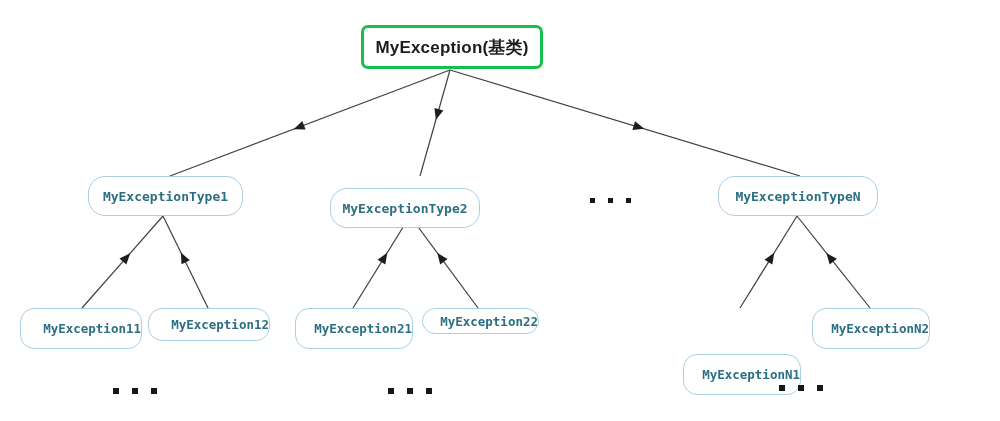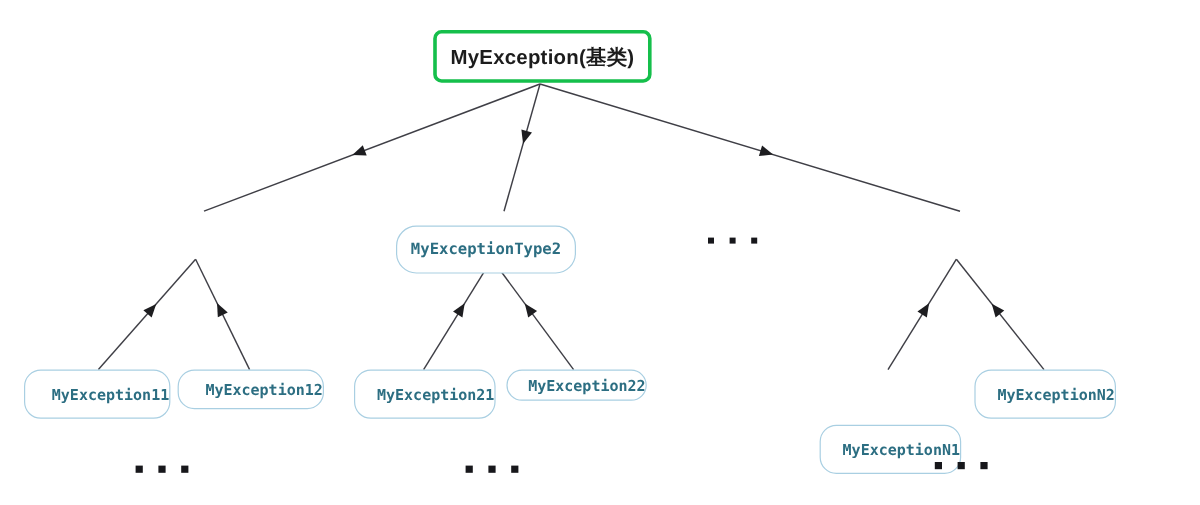--- a/index.html
+++ b/index.html
@@ -107,22 +107,28 @@
       <line x1="797" y1="216" x2="740" y2="308" stroke="#3f3f46" stroke-width="1.2"></line>
       <polygon points="774.2466996944422,252.72462505458452 772.3636138962689,264.4980692353125 764.5429867148467,259.65268065551834" fill="#1d1d20"></polygon>
       <line x1="797" y1="216" x2="870" y2="308" stroke="#3f3f46" stroke-width="1.2"></line>
       <polygon points="826.4313378670332,253.0915490926994 836.872093800891,258.8492062142738 829.6652304650427,264.56769560032734" fill="#1d1d20"></polygon>
     </svg>
 
   <div class="node root" style="left: 361px; top: 25px; width: 182px; height: 44px;">
     <span>MyException(基类)</span>
   </div>
 
+  <div class="node branch" style="left: 88px; top: 176px; width: 155px; height: 40px;">
+    <span>MyExceptionType1</span>
+  </div>
   <div class="node branch" style="left: 330px; top: 188px; width: 150px; height: 40px;">
     <span>MyExceptionType2</span>
+  </div>
+  <div class="node branch" style="left: 718px; top: 176px; width: 160px; height: 40px;">
+    <span>MyExceptionTypeN</span>
   </div>
 
   <div class="node leaf" style="left: 20px; top: 308px; width: 122px; height: 41px;">
     <span>MyException11</span>
   </div>
   <div class="node leaf" style="left: 148px; top: 308px; width: 122px; height: 33px;">
     <span>MyException12</span>
   </div>
   <div class="node leaf" style="left: 295px; top: 308px; width: 118px; height: 41px;">
     <span>MyException21</span>

